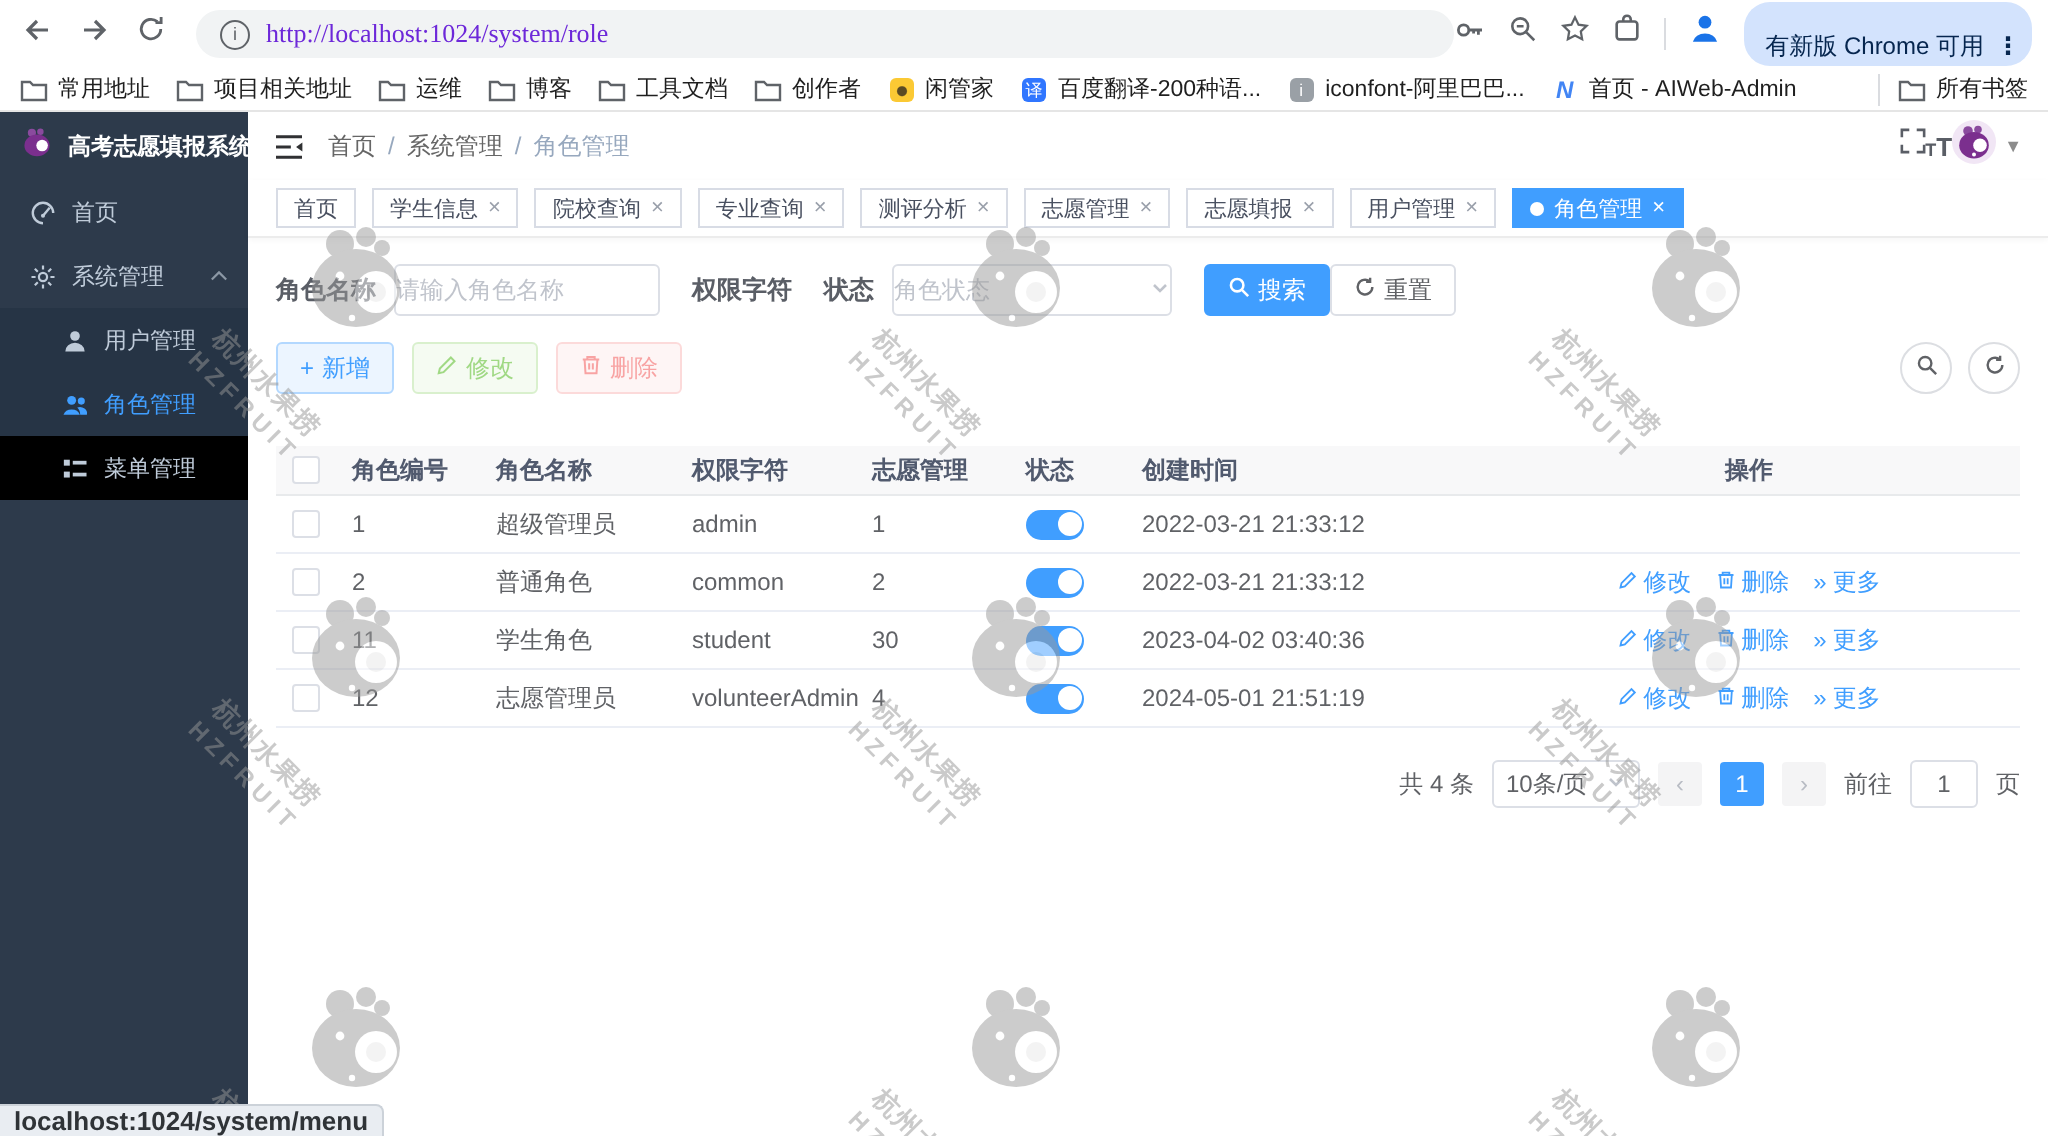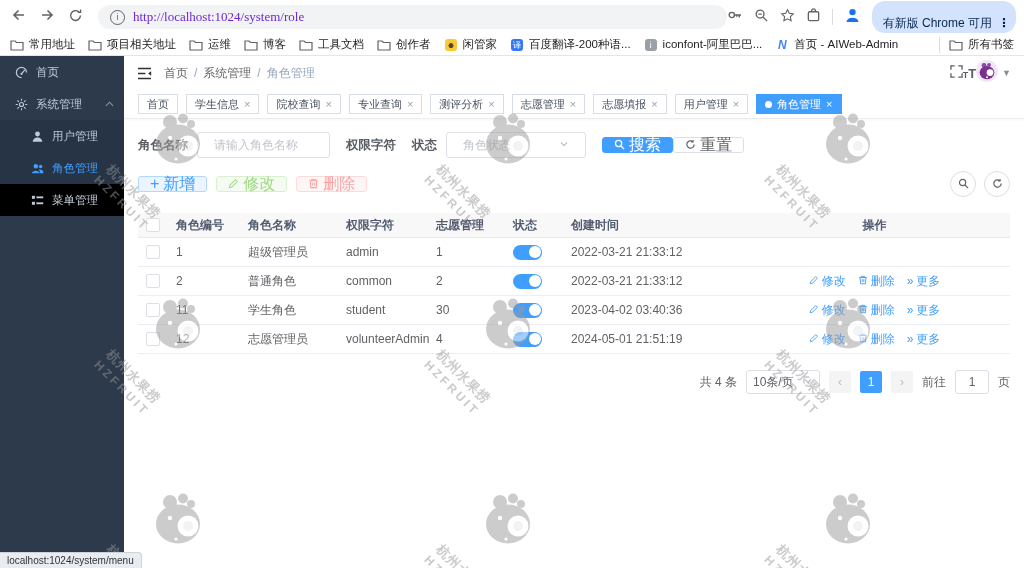--- a/index.html
+++ b/index.html
@@ -55,35 +55,35 @@
   .tab{height:20px;box-sizing:border-box;display:flex;align-items:center;gap:5px;padding:0 8px;border:1px solid #d8dce5;background:#fff;font-size:11px;color:#495060;cursor:pointer;white-space:nowrap;}
   .tab .dot{width:7px;height:7px;border-radius:50%;background:#fff;}
   .tab .tab-close{font-size:11px;color:#9aa0ab;line-height:1;}
   .tab.active{background:#409eff;border-color:#409eff;color:#fff;}
   .tab.active .tab-close{color:#fff;}
 
   .content{flex:1;padding:8px 14px 0;position:relative;}
   .filter-row{display:flex;align-items:center;margin:4px 0 10px;height:28px;}
   .filter-item{display:flex;align-items:center;gap:9px;margin-right:16px;}
   .filter-label{font-size:12.5px;font-weight:bold;color:#5a5e66;white-space:nowrap;}
-  .input,.select{height:26px;box-sizing:border-box;border:1px solid #dcdfe6;border-radius:3px;background:#fff;display:flex;align-items:center;padding:0 16px;font-size:12px;}
+  .input,.select{height:26px;box-sizing:border-box;border:1px solid #dcdfe6;border-radius:3px;background:#fff;display:flex;align-items:center;padding:0 0;font-size:12px;}
   .input{width:133px;}
   .select{width:140px;justify-content:space-between;}
   .placeholder{color:#c0c4cc;}
-  .btn{height:16px;box-sizing:border-box;border-radius:3px;font-size:16px;display:flex;align-items:center;gap:4px;padding:0 11px;cursor:pointer;white-space:nowrap;}
+  .btn{height:26px;box-sizing:border-box;border-radius:3px;font-size:12px;display:flex;align-items:center;gap:4px;padding:0 11px;cursor:pointer;white-space:nowrap;}
   .btn-primary{background:#409eff;border:1px solid #409eff;color:#fff;}
   .btn-default{background:#fff;border:1px solid #dcdfe6;color:#606266;}
   .action-row{display:flex;align-items:center;gap:9px;height:30px;}
   .btn-add{color:#409eff;background:#ecf5ff;border:1px solid #b3d8ff;}
   .btn-edit{color:#67c23a;background:#f0f9eb;border:1px solid #c2e7b0;opacity:.62;}
   .btn-del{color:#f56c6c;background:#fef0f0;border:1px solid #fbc4c4;opacity:.62;}
   .circle-btns{margin-left:auto;display:flex;gap:8px;}
   .circle-btn{width:24px;height:24px;border:1px solid #dcdee2;border-radius:50%;display:flex;align-items:center;justify-content:center;color:#606266;background:#fff;cursor:pointer;}
 
-  table.grid{width:100%;border-collapse:collapse;margin-top:14px;font-size:12px;color:#606266;table-layout:fixed;}
+  table.grid{width:100%;border-collapse:collapse;margin-top:24px;font-size:12px;color:#606266;table-layout:fixed;}
   .grid th{background:#f8f8f9;color:#515a6e;font-weight:bold;height:24px;text-align:left;padding:0 8px;border-bottom:1px solid #e8eaec;}
   .grid td{height:28px;padding:0 8px;border-bottom:1px solid #ebeef5;text-align:left;}
   .grid th.center,.grid td.center{text-align:center;}
   .checkbox{width:12px;height:12px;border:1px solid #dcdfe6;border-radius:2px;background:#fff;display:inline-block;vertical-align:middle;}
   .toggle{width:29px;height:15px;border-radius:8px;background:#409eff;position:relative;display:inline-block;vertical-align:middle;}
   .toggle::after{content:"";position:absolute;right:1.5px;top:1.5px;width:12px;height:12px;border-radius:50%;background:#fff;}
   .row-actions{display:inline-flex;align-items:center;gap:12px;}
   .link{display:inline-flex;align-items:center;gap:3px;color:#409eff;font-size:12px;cursor:pointer;white-space:nowrap;}
 
   .pager{display:flex;align-items:center;justify-content:flex-end;gap:9px;margin-top:16px;font-size:12px;color:#606266;}
@@ -93,21 +93,21 @@
   .goto-input{width:34px;height:24px;box-sizing:border-box;border:1px solid #dcdfe6;border-radius:3px;text-align:center;font-size:12px;color:#606266;font-family:inherit;}
 
   
   .wm-layer{position:absolute;left:0;top:56px;width:1024px;height:512px;overflow:hidden;pointer-events:none;z-index:30;}
   .wm{position:absolute;width:150px;height:160px;opacity:.5;}
   .wm .wm-mascot{position:absolute;left:38px;top:0;}
   .wm .wm-text{position:absolute;left:4px;top:48px;transform:rotate(45deg);transform-origin:left top;color:#969696;font-weight:bold;text-align:center;}
   .wm .l1{font-size:13px;letter-spacing:1px;display:block;}
   .wm .l2{font-size:12px;letter-spacing:3px;display:block;}
 
-  .status-tip{position:absolute;left:0;bottom:0;height:15px;line-height:15px;padding:0 7px;background:#e9edf2;border:1px solid #ccd2d9;border-left:none;border-bottom:none;border-top-right-radius:4px;font-size:10px;color:#2f3337;z-index:60;}
+  .status-tip{position:absolute;left:0;bottom:0;height:15px;line-height:15px;padding:0 7px;background:#e9edf2;border:1px solid #ccd2d9;border-left:none;border-bottom:none;border-top-right-radius:4px;font-size:13px;color:#2f3337;z-index:60;font-weight:bold;}
 </style>
 </head>
 <body>
 
 <div class="screen">
 
   <div class="chrome">
     <div class="chrome-toolbar">
       <div class="nav-btn">
         <span><svg width="16" height="16" viewBox="0 0 16 16" fill="none" stroke="#5f6368" stroke-width="1.6">
@@ -240,20 +240,29 @@
               </svg>
             </span>
           <span class="bm-label">所有书签</span>
         </span>
       </span>
     </div>
   </div>
 
   <div class="app">
     <div class="sidebar">
+      <div class="logo-row">
+        <span><svg width="17" height="17" viewBox="0 0 20 20">
+              <circle cx="7" cy="4" r="2.4" fill="#8a4a9e"></circle>
+              <circle cx="12" cy="3.4" r="1.9" fill="#8a4a9e"></circle>
+              <ellipse cx="10" cy="11.4" rx="7.4" ry="6.4" fill="#7b2f8e"></ellipse>
+              <circle cx="13" cy="11.5" r="3.4" fill="#fff"></circle>
+            </svg></span>
+        <span>高考志愿填报系统</span>
+      </div>
       <div id="menu">
           <div class="menu-item">
             <span class="mi-icon">
               <svg width="13" height="13" viewBox="0 0 14 14">
                 <path d="M12.5 7A5.5 5.5 0 1 0 7 12.5" fill="none" stroke="currentColor" stroke-width="1.3"></path>
                 <path d="M7 8.5L10.6 4.2" stroke="currentColor" stroke-width="1.3"></path>
                 <circle cx="7" cy="8.5" r="1.1" fill="currentColor"></circle>
               </svg>
             </span>
             <span class="mi-label">首页</span>

